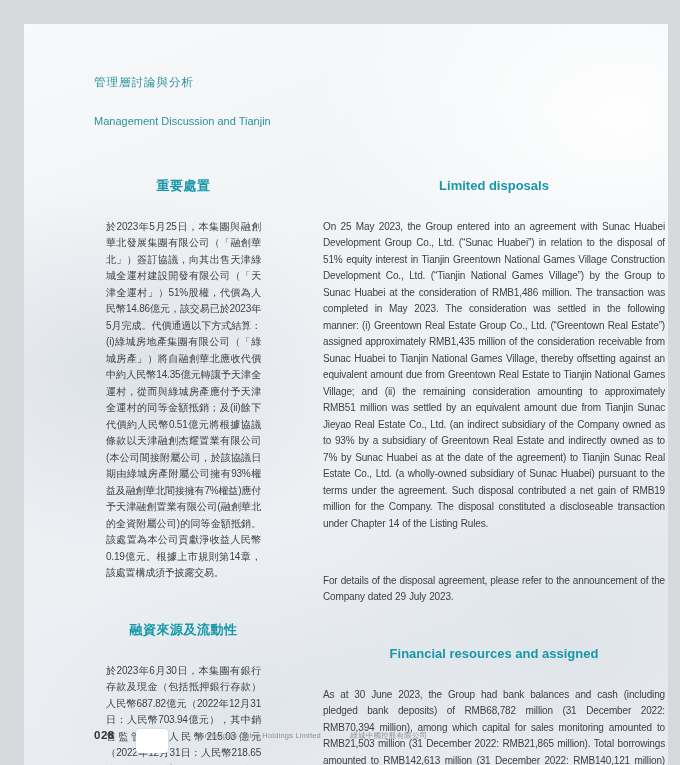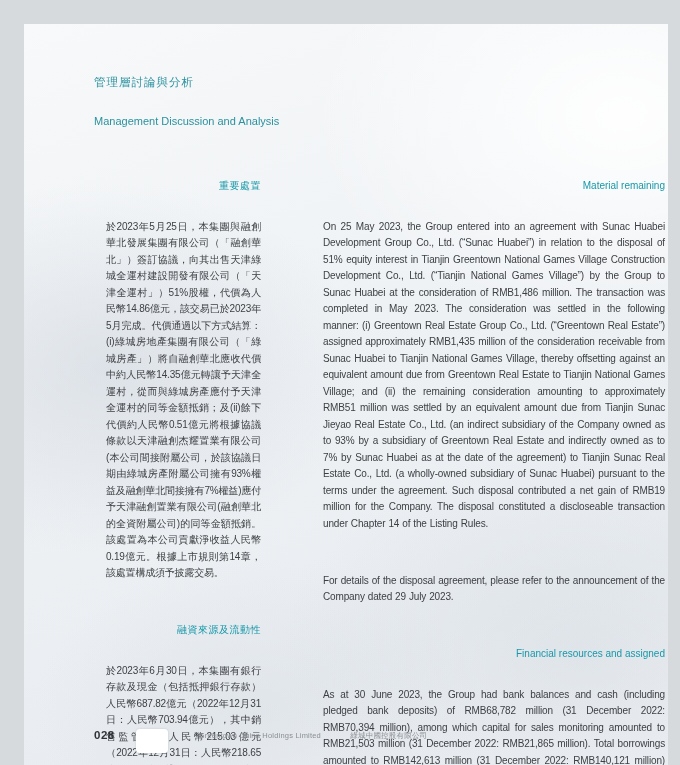--- a/index.html
+++ b/index.html
@@ -28,22 +28,22 @@
     color: #2b919e;
   }
   .content {
     position: absolute; top: 118px; left: 46px;
     display: flex; gap: 14px;
   }
   .col { display: block; }
   .col-left  { width: 203px; }
   .col-right { width: 390px; }
   .section-heading {
-    font-size: 10px; line-height: 16.5px; font-weight: normal;
-    color: #1798a9; text-align: right;
+    font-size: 13px; line-height: 16.5px; font-weight: bold;
+    color: #1798a9; text-align: center;
   }
   .col-left .section-heading { letter-spacing: 0.5px; }
   .body-para {
     font-size: 10px; line-height: 16.5px; color: #3e4144;
     text-align: justify; text-align-last: left;
     margin-bottom: 16.5px;
   }
   .col-left .body-para { letter-spacing: -0.2px; }
   .col-right .body-para { letter-spacing: -0.15px; word-spacing: 0.4px; }
   .page-footer {
@@ -61,34 +61,34 @@
   .footer-company { font-size: 7.5px; color: #8a8f94; letter-spacing: 0.2px; }
   .footer-company .en { margin-right: 3px; }
 </style>
 </head>
 <body>
 
 <div class="page">
 
   <div class="page-header">
     <div class="title-zh">管理層討論與分析</div>
-    <div class="title-en">Management Discussion and Analysis</div>
+    <div class="title-en">Management Discussion and Tianjin</div>
   </div>
 
   <div class="content">
 
     <div class="col col-left">
       <div class="section-heading">重要處置</div>
       <p class="body-para">於2023年5月25日，本集團與融創華北發展集團有限公司（「融創華北」）簽訂協議，向其出售天津綠城全運村建設開發有限公司（「天津全運村」）51%股權，代價為人民幣14.86億元，該交易已於2023年5月完成。代價通過以下方式結算：(i)綠城房地產集團有限公司（「綠城房產」）將自融創華北應收代價中約人民幣14.35億元轉讓予天津全運村，從而與綠城房產應付予天津全運村的同等金額抵銷；及(ii)餘下代價約人民幣0.51億元將根據協議條款以天津融創杰耀置業有限公司(本公司間接附屬公司，於該協議日期由綠城房產附屬公司擁有93%權益及融創華北間接擁有7%權益)應付予天津融創置業有限公司(融創華北的全資附屬公司)的同等金額抵銷。該處置為本公司貢獻淨收益人民幣0.19億元。根據上市規則第14章，該處置構成須予披露交易。</p>
       <div class="section-heading">融資來源及流動性</div>
       <p class="body-para">於2023年6月30日，本集團有銀行存款及現金（包括抵押銀行存款）人民幣687.82億元（2022年12月31日：人民幣703.94億元），其中銷售監管資金人民幣215.03億元（2022年12月31日：人民幣218.65億元），總借貸人民幣1,426.13億元（2022年12月31日：人民幣1,401.21億元），淨負債（總借貸減去銀行存款及現金）人民幣738.31億元（2022年12月31日：697.27億元）。淨資產負債率（淨負債／權益總額）為70.2%，與2022年12月31日的62.6%相比有所上升。一年內到期借貸餘額為人民幣310.60億元，佔總借貸的21.8%（2022年12月31日：19.2%），銀行存款及現金的期末餘額為一年內到期借貸餘額的2.2倍（2022年12月31日：2.6倍），現金流較為充裕，債務結構也十分合理，為公司後續發展提供強有力的支撐。</p>
     </div>
 
     <div class="col col-right">
-      <div class="section-heading">Material remaining</div>
+      <div class="section-heading">Limited disposals</div>
       <p class="body-para">On 25 May 2023, the Group entered into an agreement with Sunac Huabei Development Group Co., Ltd. (“Sunac Huabei”) in relation to the disposal of 51% equity interest in Tianjin Greentown National Games Village Construction Development Co., Ltd. (“Tianjin National Games Village”) by the Group to Sunac Huabei at the consideration of RMB1,486 million. The transaction was completed in May 2023. The consideration was settled in the following manner: (i) Greentown Real Estate Group Co., Ltd. (“Greentown Real Estate”) assigned approximately RMB1,435 million of the consideration receivable from Sunac Huabei to Tianjin National Games Village, thereby offsetting against an equivalent amount due from Greentown Real Estate to Tianjin National Games Village; and (ii) the remaining consideration amounting to approximately RMB51 million was settled by an equivalent amount due from Tianjin Sunac Jieyao Real Estate Co., Ltd. (an indirect subsidiary of the Company owned as to 93% by a subsidiary of Greentown Real Estate and indirectly owned as to 7% by Sunac Huabei as at the date of the agreement) to Tianjin Sunac Real Estate Co., Ltd. (a wholly-owned subsidiary of Sunac Huabei) pursuant to the terms under the agreement. Such disposal contributed a net gain of RMB19 million for the Company. The disposal constituted a discloseable transaction under Chapter 14 of the Listing Rules.</p>
       <p class="body-para">For details of the disposal agreement, please refer to the announcement of the Company dated 29 July 2023.</p>
       <div class="section-heading">Financial resources and assigned</div>
       <p class="body-para">As at 30 June 2023, the Group had bank balances and cash (including pledged bank deposits) of RMB68,782 million (31 December 2022: RMB70,394 million), among which capital for sales monitoring amounted to RMB21,503 million (31 December 2022: RMB21,865 million). Total borrowings amounted to RMB142,613 million (31 December 2022: RMB140,121 million) and net liabilities (total borrowings less bank balances and cash) amounted to RMB73,831 million (31 December 2022: RMB69,727 million). Net gearing ratio (net liabilities divided by total equity) was 70.2%, representing an increase from 62.6% as at 31 December 2022. Balance of borrowings due within one year amounted to RMB31,060 million, accounting for 21.8% (31 December 2022: 19.2%) of the total borrowings. The closing balance of bank deposits and cash was 2.2 times (31 December 2022: 2.6 times) the balance of borrowings due within one year. The Group has relatively ample cash flow, coupled with a reasonable debt structure, providing a strong support for the future development of the Company.</p>
     </div>
 
   </div>
 
   <div class="page-footer">
     <span class="page-number">028</span>

